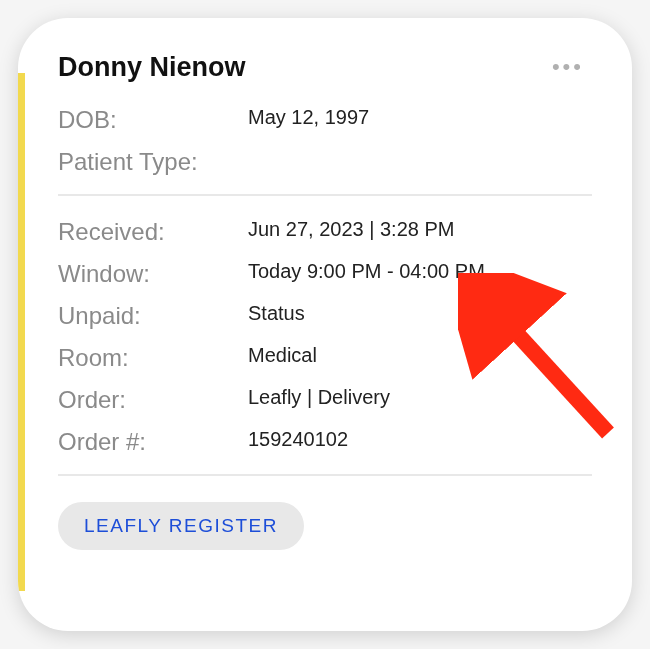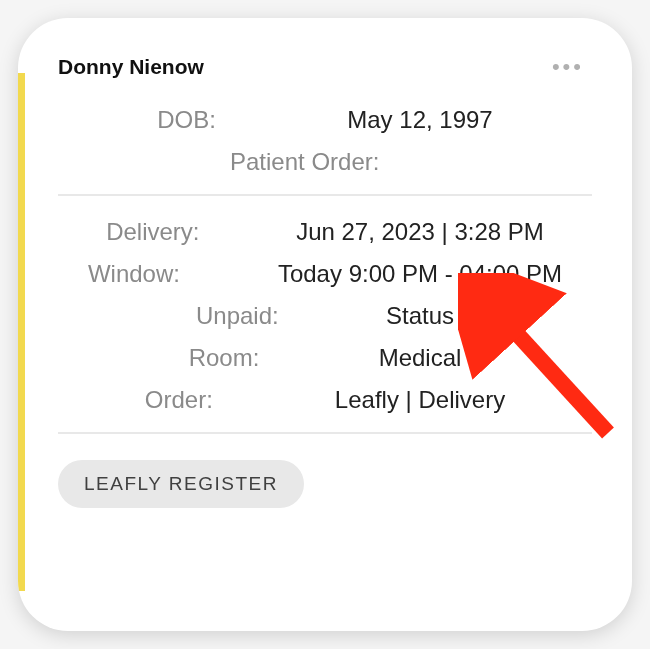--- a/index.html
+++ b/index.html
@@ -31,56 +31,55 @@
       width: 7px;
       background: #f2d94e;
     }
     .header-row {
       display: flex;
       justify-content: space-between;
       align-items: center;
       margin-bottom: 22px;
     }
     .customer-name {
-      font-size: 21px;
+      font-size: 27px;
       font-weight: 700;
       color: #111;
     }
     .more-dots {
       color: #b0b0b0;
       font-size: 22px;
       letter-spacing: 3px;
       cursor: pointer;
       padding: 4px 8px;
     }
     .info-row {
       display: flex;
       margin-bottom: 14px;
-      justify-content: center;
     }
     .info-label {
       width: 190px;
       font-size: 24px;
       color: #8a8a8a;
       font-weight: 400;
     }
     .info-value {
-      font-size: 24px;
+      font-size: 20px;
       color: #222;
       font-weight: 400;
     }
     .divider {
       border: none;
       border-top: 2px solid #e8e8e8;
       margin: 18px 0 22px 0;
     }
     .register-pill {
       display: inline-block;
       background: #e8e8e8;
-      color: #404040;
+      color: #1d4ed8;
       font-size: 19px;
       font-weight: 500;
       letter-spacing: 1.5px;
       padding: 13px 26px;
       border-radius: 30px;
       border: none;
       cursor: pointer;
       margin-top: 4px;
     }
     .arrow-svg {
@@ -99,45 +98,49 @@
   <div class="header-row">
     <h1 class="customer-name">Donny Nienow</h1>
     <span class="more-dots">•••</span>
   </div>
 
   <div class="info-row">
     <span class="info-label">DOB:</span>
     <span class="info-value">May 12, 1997</span>
   </div>
   <div class="info-row">
-    <span class="info-label">Patient Order:</span>
+    <span class="info-label">Patient Type:</span>
   </div>
 
   <hr class="divider">
 
   <div class="info-row">
-    <span class="info-label">Delivery:</span>
+    <span class="info-label">Received:</span>
     <span class="info-value">Jun 27, 2023 | 3:28 PM</span>
   </div>
   <div class="info-row">
     <span class="info-label">Window:</span>
     <span class="info-value">Today 9:00 PM - 04:00 PM</span>
   </div>
   <div class="info-row">
     <span class="info-label">Unpaid:</span>
     <span class="info-value">Status</span>
   </div>
   <div class="info-row">
     <span class="info-label">Room:</span>
     <span class="info-value">Medical</span>
   </div>
   <div class="info-row">
     <span class="info-label">Order:</span>
     <span class="info-value">Leafly | Delivery</span>
   </div>
+  <div class="info-row">
+    <span class="info-label">Order #:</span>
+    <span class="info-value">159240102</span>
+  </div>
 
   <hr class="divider">
 
   <button class="register-pill">LEAFLY REGISTER</button>
 
   <svg class="arrow-svg" width="180" height="180">
     <defs>
       <marker id="arrowhead" markerWidth="8" markerHeight="8" refX="2" refY="4" orient="auto">
         <polygon points="0 0, 8 4, 0 8" fill="#ff2a12"></polygon>
       </marker>

